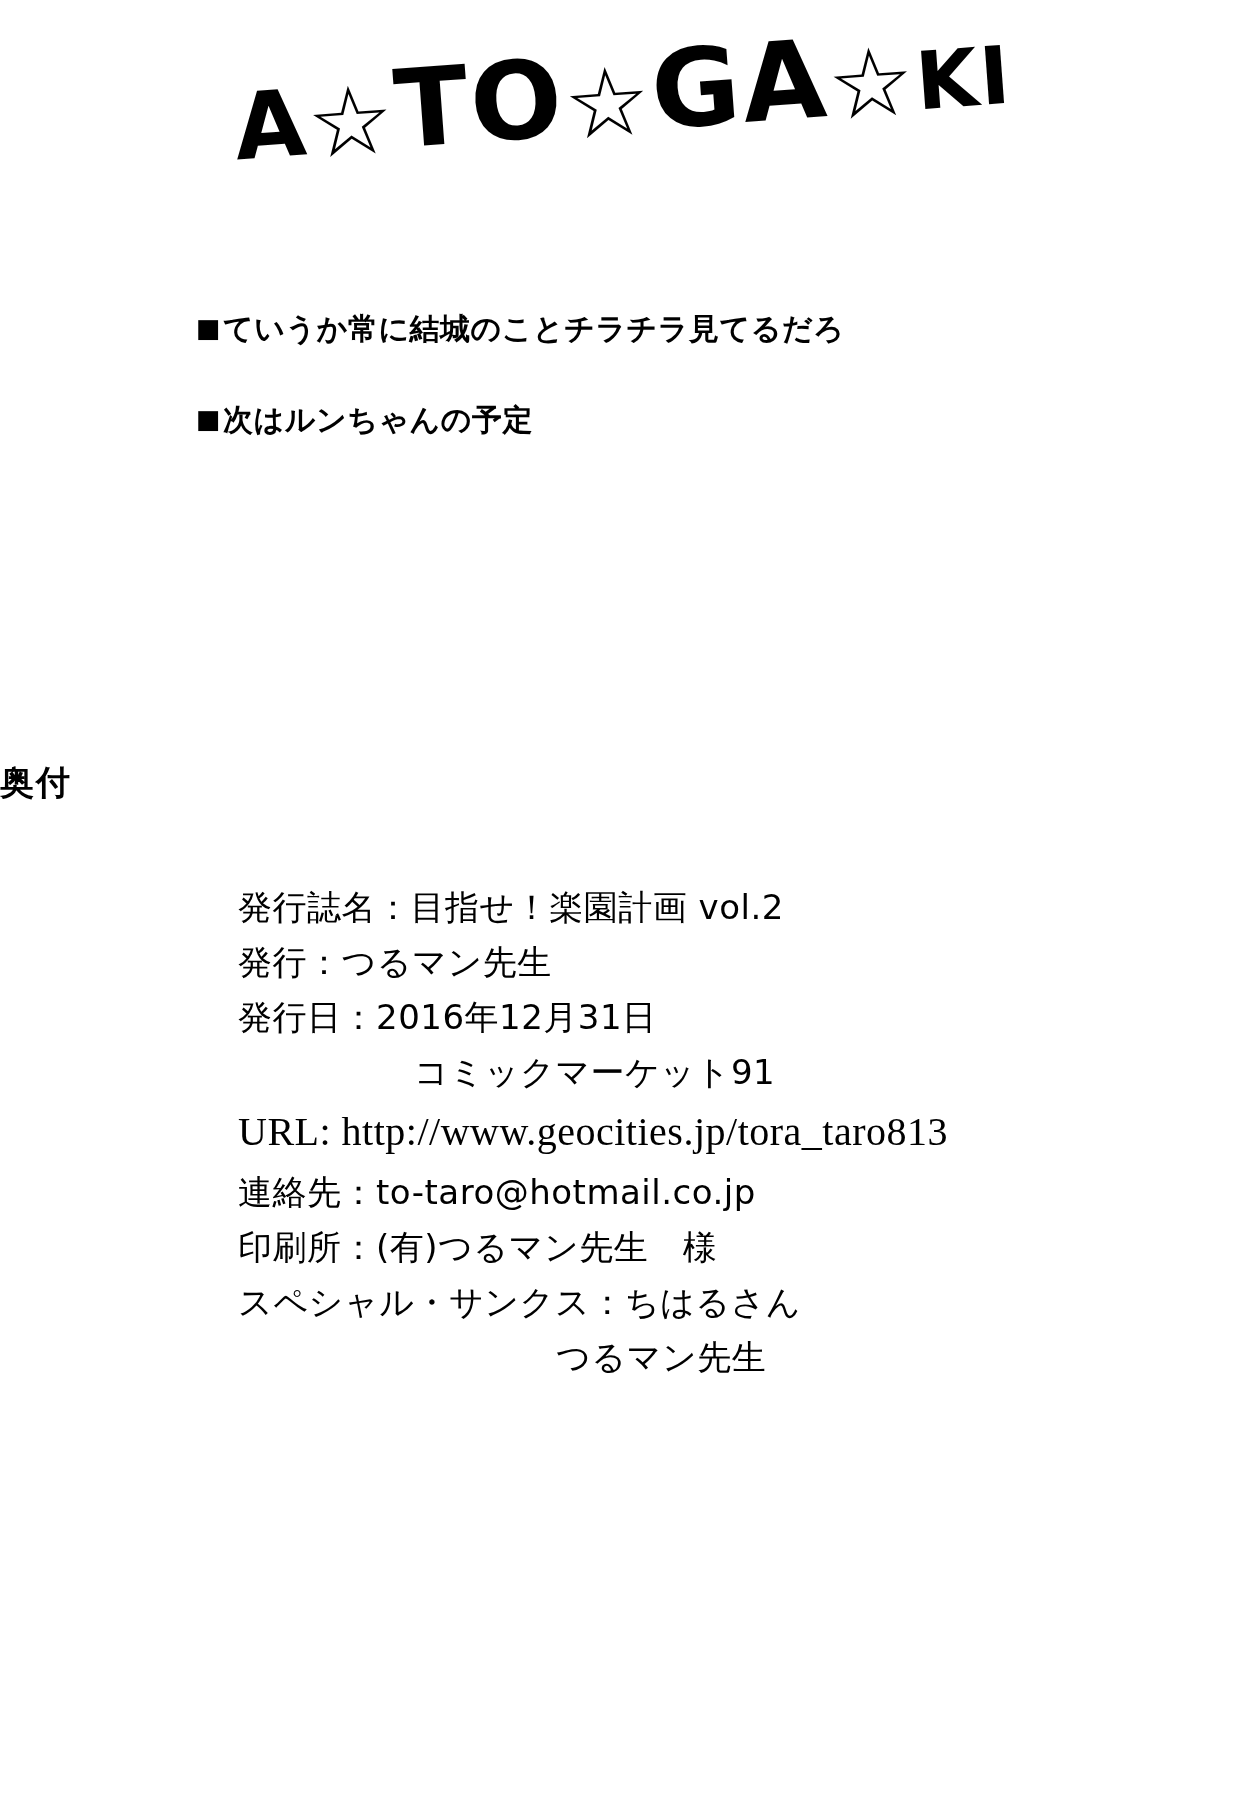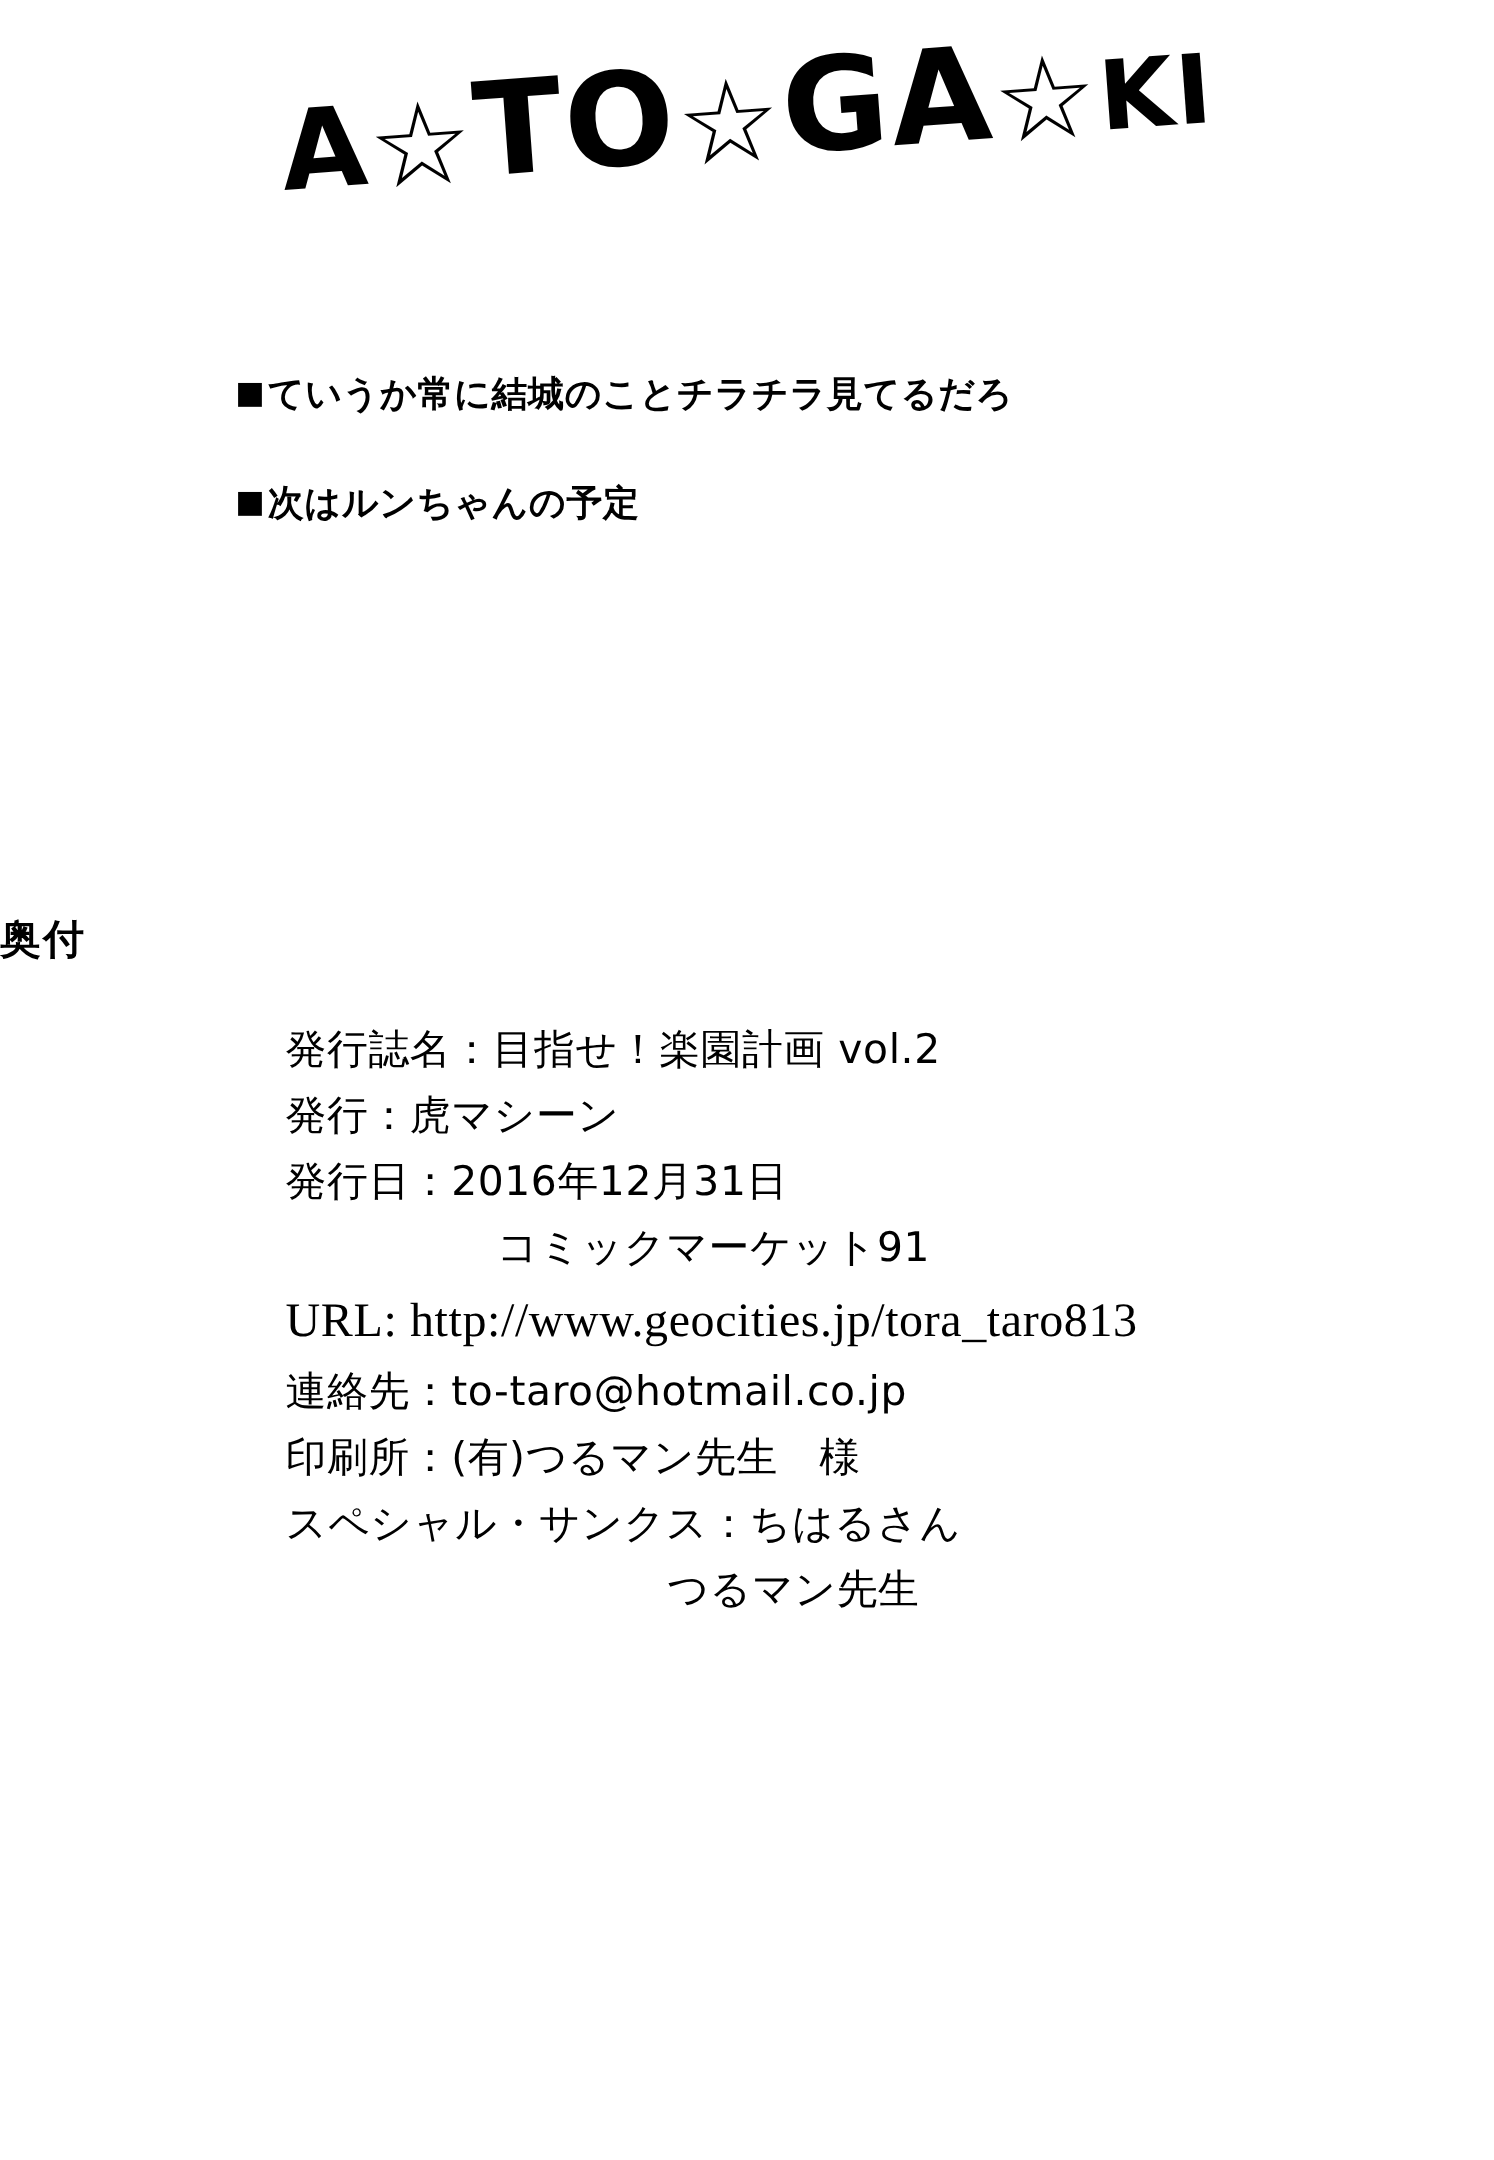--- a/index.html
+++ b/index.html
@@ -78,21 +78,21 @@
     font-family: "DejaVu Sans", sans-serif;
     font-weight: bold;
     font-size: 34px;
     letter-spacing: 2px;
   }
 
   
   .colophon {
     position: absolute;
     left: 238px;
-    top: 848px;
+    top: 880px;
     width: 900px;
     font-family: "Liberation Serif", serif;
     font-size: 36px;
     line-height: 1.62;
     letter-spacing: 0.5px;
   }
   .colophon .row {
     white-space: nowrap;
   }
   .colophon .indent-1 { padding-left: 176px; }
@@ -127,21 +127,21 @@
     <div class="note">
       <span class="sq">■</span><span>次はルンちゃんの予定</span>
     </div>
 
   </div>
 
   <div class="colophon-heading">奥付</div>
 
   <div class="colophon">
     <div class="row jp">発行誌名：目指せ！楽園計画 vol.2</div>
-    <div class="row jp">発行：虎マシーン</div>
+    <div class="row jp">発行：つるマン先生</div>
     <div class="row jp">発行日：2016年12月31日</div>
     <div class="row jp indent-1">コミックマーケット91</div>
     <div class="row mono-url">URL: http://www.geocities.jp/tora_taro813</div>
     <div class="row jp">連絡先：to-taro@hotmail.co.jp</div>
     <div class="row jp">印刷所：(有)つるマン先生　様</div>
     <div class="row jp">スペシャル・サンクス：ちはるさん</div>
     <div class="row jp indent-2">つるマン先生</div>
   </div>
 
 </div>

